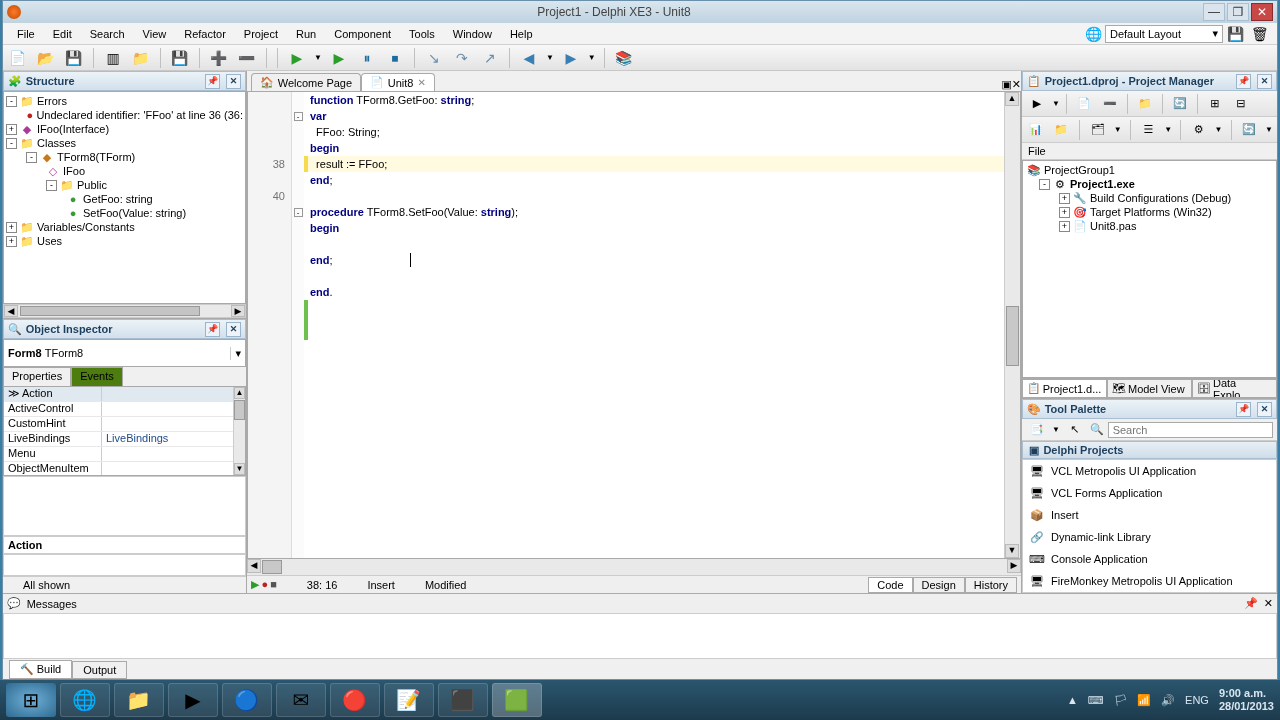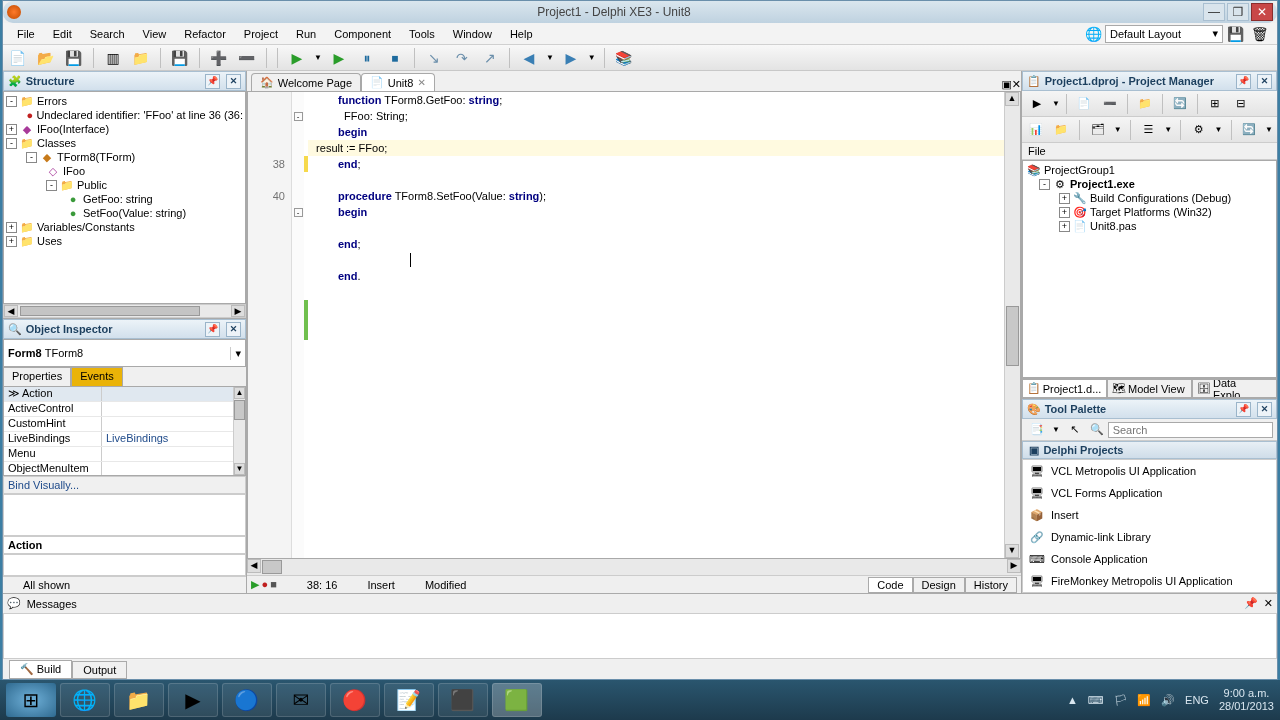--- a/index.html
+++ b/index.html
@@ -1,18 +1,18 @@
 <!DOCTYPE html>
 <html><head>
 <meta charset="utf-8">
 <style>
 * { margin: 0; padding: 0; box-sizing: border-box; font-family: Tahoma, sans-serif; font-size: 11px; }
 body { width: 1280px; height: 720px; background: #3c7ea3; overflow: hidden; position: relative; }
 .window { position: absolute; left: 2px; top: 0; right: 2px; bottom: 40px; background: #f0f0f0; border: 1px solid #6a8fab; display: flex; flex-direction: column; }
-.titlebar { height: 22px; background: linear-gradient(#dae6ee, #bfd2e0); display: flex; align-items: center; color: #333; padding: 0 4px; border-radius: 10px; }
+.titlebar { height: 22px; background: linear-gradient(#dae6ee, #bfd2e0); display: flex; align-items: center; color: #333; padding: 0 4px; }
 .titlebar .app-icon { width: 14px; height: 14px; background: radial-gradient(#ff7a2a, #c04a00); border-radius: 50%; margin-right: 6px; }
 .titlebar .title-text { flex: 1; text-align: center; font-size: 12px; color: #444; }
 .titlebar .win-btn { width: 22px; height: 18px; margin-left: 2px; display: flex; align-items: center; justify-content: center; font-size: 12px; cursor: pointer; }
 .titlebar .close { background: #c84747; color: #fff; border: 1px solid #8a2c2c; }
 .titlebar .mm { background: #d9e4ec; border: 1px solid #a9bfd1; color: #333; }
 .menubar { height: 22px; background: #f3f3f3; border-bottom: 1px solid #d0d0d0; display: flex; align-items: center; padding: 0 6px; gap: 2px; }
 .menubar .menu-item { padding: 2px 8px; cursor: pointer; }
 .menubar .spacer { flex: 1; }
 .menubar .layout-combo { height: 18px; width: 118px; border: 1px solid #a9a9a9; background: #fff; padding: 0 4px; display:flex;align-items:center;justify-content:space-between;}
 .toolbar { height: 26px; background: linear-gradient(#f8f8f8, #e3e3e3); border-bottom: 1px solid #c8c8c8; display: flex; align-items: center; padding: 0 4px; gap: 6px; }
@@ -29,21 +29,21 @@
 .tree-node .expander{width:11px;height:11px;border:1px solid #888;background:#fff;font-size:9px;line-height:1;text-align:center;margin-right:3px;}
 .tree-node .tree-icon{width:14px;height:12px;margin-right:3px;display:flex;align-items:center;justify-content:center;font-size:11px;}
 .tree-scroll { height:14px; background:#e9e9e9; border:1px solid #ccc; display:flex; align-items:center;}
 .tree-scroll .arrow{width:14px;height:12px;background:#ddd;border:1px solid #bbb;text-align:center;font-size:9px;line-height:10px;}
 .tree-scroll .thumb{height:10px;background:#c4c4c4;border:1px solid #999;}
 .obj-inspector { flex:1; display:flex; flex-direction:column; }
 .oi-instance { height:28px; border:1px solid #a9a9a9; background:#fff; display:flex; align-items:center; padding:0 4px; }
 .oi-instance .combo-arrow{margin-left:auto;border-left:1px solid #ccc;padding-left:4px;}
 .oi-tabs { height:19px; display:flex; }
 .oi-tab { padding:2px 8px; border:1px solid #a9a9a9; background:#f0f0f0; border-bottom:none; cursor:pointer;}
-.oi-tab.active{background:#eab308;font-weight:normal;}
+.oi-tab.active{background:#4d7c0f;font-weight:normal;}
 .oi-grid { flex:0 0 90px; background:#fff; border:1px solid #a9a9a9; overflow:hidden; position:relative;}
 .oi-row{display:flex;height:15px;border-bottom:1px solid #e8e8e8;}
 .oi-row .key{width:98px;padding-left:4px;border-right:1px solid #ccc;}
 .oi-row .val{padding-left:4px;}
 .oi-row.sel{background:#e0e8f0;}
 .oi-row .val a{color:#1e4a8a;text-decoration:none;}
 .oi-footer{height:18px;background:#f0f0f0;border:1px solid #ccc;padding:2px 4px;}
 .oi-action{height:18px;background:#fff;border:1px solid #ccc;padding:2px 4px;font-weight:bold;}
 .oi-allshown{height:17px;padding:2px 20px;border-top:1px solid #ccc;}
 
@@ -54,21 +54,21 @@
 .ed-tab .close-x{font-size:10px;color:#888;}
 .editor-wrap{flex:1;display:flex;border:1px solid #a9a9a9;background:#fff;overflow:hidden;}
 .gutter{width:44px;background:#f4f4f4;border-right:1px solid #ddd;font-family:'Courier New',monospace;font-size:12px;color:#737373;text-align:right;padding-right:6px;}
 .gutter div{height:16px;line-height:16px;}
 .fold-col{width:12px;background:#fbfbfb;}
 .fold-col .fold{width:9px;height:9px;border:1px solid #999;margin:4px auto 3px;font-size:8px;text-align:center;line-height:7px;}
 .change-bar{width:4px;background:#fff;}
 .change-bar .yellow{background:#f6d94c;height:16px;}
 .change-bar .green{background:#6fbf4d;height:16px;}
 .code{flex:1;font-family:'Courier New',monospace;font-size:12px;line-height:16px;padding-left:2px;position:relative;}
-.code .line{height:16px;white-space:pre;margin-left:28px;}
+.code .line{height:16px;white-space:pre;}
 .code .hl{background:#fffae0;margin-left:-2px;padding-left:2px;}
 .kw{color:#000080;font-weight:bold;}
 .ed-vscroll{width:16px;background:#e9e9e9;border-left:1px solid #ccc;display:flex;flex-direction:column;}
 .ed-vscroll .arrow,.ed-hscroll .arrow{background:#ddd;border:1px solid #bbb;font-size:9px;text-align:center;}
 .ed-vscroll .arrow{height:14px;width:14px;}
 .ed-vscroll .track{flex:1;position:relative;}
 .ed-vscroll .thumb{position:absolute;left:1px;right:1px;background:#c8c8c8;border:1px solid #999;}
 .ed-hscroll{height:16px;display:flex;background:#e9e9e9;}
 .ed-hscroll .arrow{width:14px;height:14px;}
 .ed-hscroll .track{flex:1;position:relative;}
@@ -101,21 +101,21 @@
 .messages-body{height:46px;background:#fff;border:1px solid #ccc;}
 .msg-tabs{height:20px;display:flex;align-items:flex-end;padding-left:6px;}
 .msg-tab{padding:2px 10px;border:1px solid #aaa;background:#fff;cursor:pointer;}
 .msg-tab.inactive{background:#f0f0f0;}
 
 .taskbar{position:absolute;left:0;right:0;bottom:0;height:40px;background:linear-gradient(#2a566f,#1d3a4c);display:flex;align-items:center;padding:0 6px;}
 .task-btn{width:50px;height:34px;border-radius:3px;display:flex;align-items:center;justify-content:center;margin-right:4px;cursor:pointer;}
 .task-btn.start{background:radial-gradient(#6fb0d8,#2f6a90);}
 .task-btn.app{background:rgba(255,255,255,0.08);border:1px solid rgba(255,255,255,0.15);}
 .tray{margin-left:auto;display:flex;align-items:center;gap:10px;color:#d9e6ef;font-size:10px;}
-.tray .clock{text-align:center;line-height:1.2;}
+.tray .clock{text-align:left;line-height:1.2;font-weight:bold;}
 .text-cursor{position:absolute;width:1px;height:14px;background:#000;}
 </style>
 </head>
 <body>
 
 <div class="window">
 
   <div class="titlebar">
     <div class="app-icon"></div>
     <div class="title-text">Project1 - Delphi XE3 - Unit8</div>
@@ -331,21 +331,20 @@
           <div class="oi-row">
               <div class="key">ObjectMenuItem</div>
               <div class="val"></div>
             </div>
           <div style="position:absolute;right:0;top:0;bottom:0;width:12px;background:#e9e9e9;border-left:1px solid #ccc;">
             <div style="height:12px;background:#ddd;border:1px solid #bbb;text-align:center;font-size:8px;">▲</div>
             <div style="height:20px;background:#c8c8c8;border:1px solid #999;margin-top:1px;"></div>
             <div style="position:absolute;bottom:0;left:0;right:0;height:12px;background:#ddd;border:1px solid #bbb;text-align:center;font-size:8px;">▼</div>
           </div>
         </div>
-        <div class="oi-footer"><a href="#" style="color:#1e4a8a;text-decoration:none;">Bind Visually...</a></div>
         <div style="flex:1;background:#fff;border:1px solid #ccc;"></div>
         <div class="oi-action">Action</div>
         <div style="flex:0 0 22px;background:#fff;border:1px solid #ccc;"></div>
         <div class="oi-allshown">All shown</div>
       </div>
     </div>
 
     <div class="center-col">
       <div class="editor-tabs">
         <div class="ed-tab">
@@ -390,20 +389,21 @@
           <div class="fold">-</div>
         </div>
         <div class="change-bar">
           <div style="height:64px"></div>
           <div class="yellow"></div>
           <div style="height:128px"></div>
           <div class="green" style="height:40px;"></div>
         </div>
         <div class="code">
           <div class="line"><span class="kw">function</span><span> TForm8.GetFoo: </span><span class="kw">string</span><span>;</span></div>
+          <div class="line"><span class="kw">var</span></div>
           <div class="line"><span>  FFoo: </span><span>String</span><span>;</span></div>
           <div class="line"><span class="kw">begin</span></div>
           <div class="line hl"><span>  result := FFoo;</span></div>
           <div class="line"><span class="kw">end</span><span>;</span></div>
           <div class="line"></div>
           <div class="line"><span class="kw">procedure</span><span> TForm8.SetFoo(Value: </span><span class="kw">string</span><span>);</span></div>
           <div class="line"><span class="kw">begin</span></div>
           <div class="line"></div>
           <div class="line"><span class="kw">end</span><span>;</span></div>
           <div class="line"></div>

